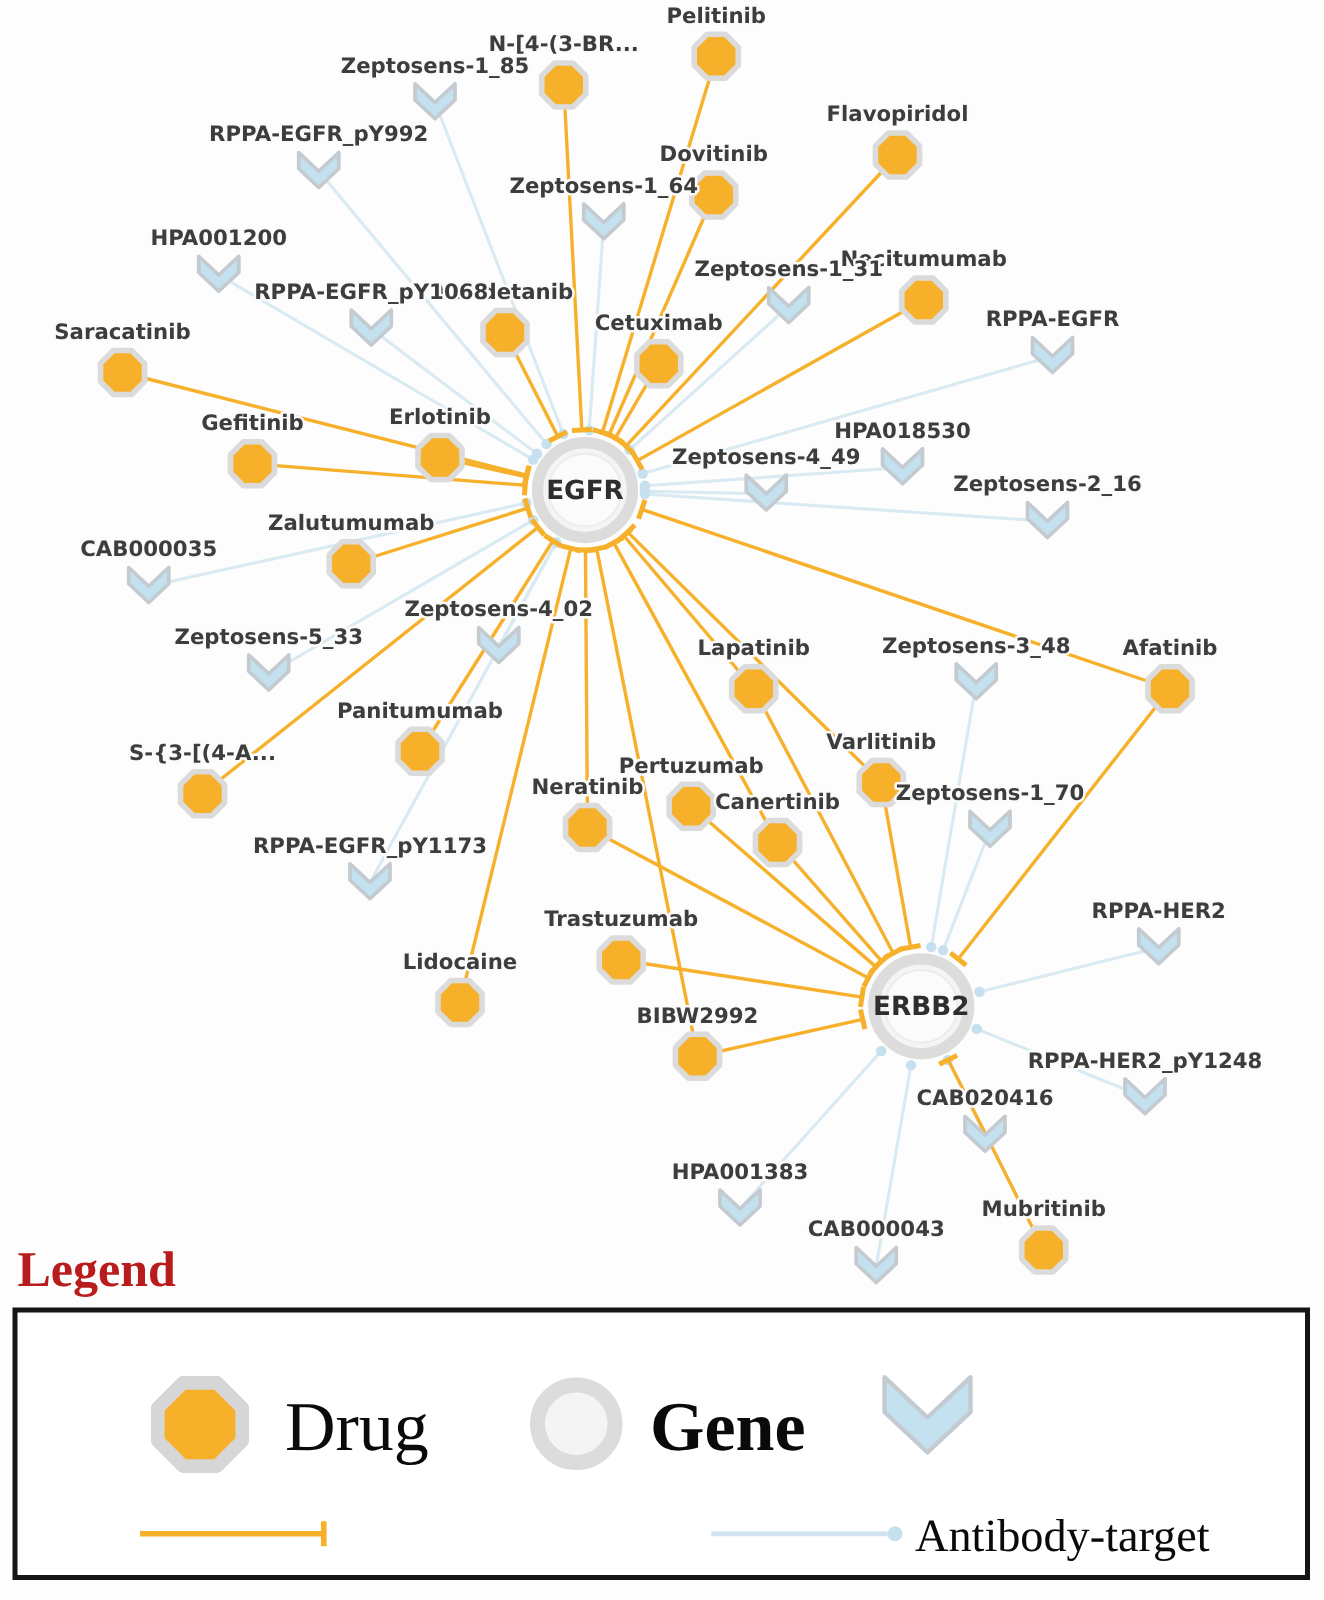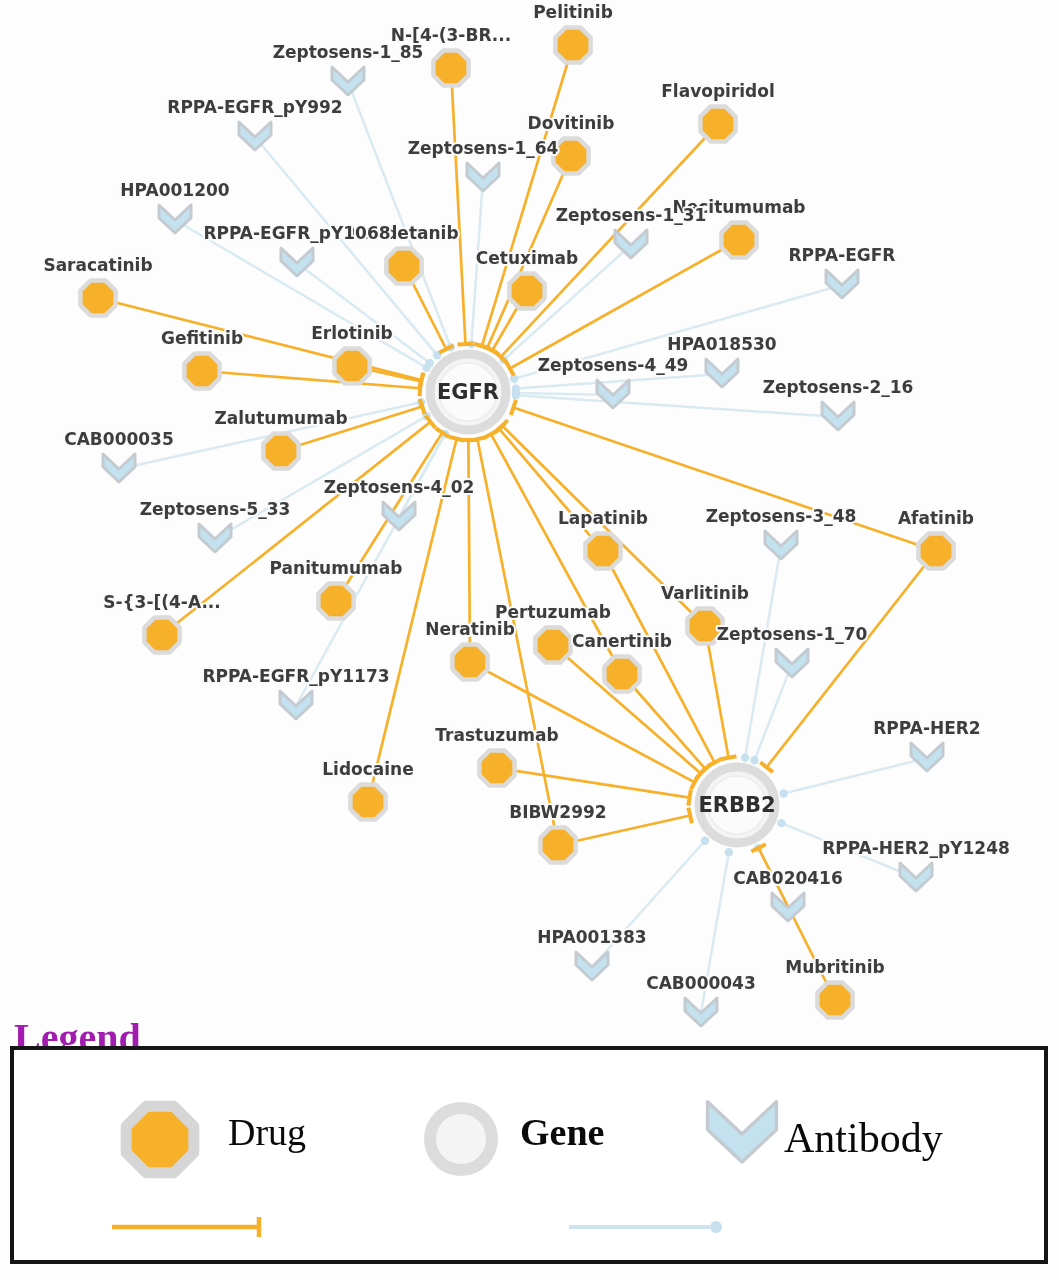--- a/index.html
+++ b/index.html
@@ -2,27 +2,27 @@
 <html><head>
 <meta charset="utf-8">
 <style>
   *{margin:0;padding:0;box-sizing:border-box;}
   html,body{width:1059px;height:1280px;}
   body{position:relative;background:#fdfdfd;font-family:"DejaVu Sans",sans-serif;overflow:hidden;}
   #network-svg{position:absolute;left:0;top:0;}
   .nlabel{font-family:"DejaVu Sans",sans-serif;font-weight:bold;font-size:17px;fill:#3d3d3d;
           paint-order:stroke;stroke:#fbfbfb;stroke-width:4px;stroke-linejoin:round;}
   .glabel{font-family:"DejaVu Sans",sans-serif;font-weight:bold;font-size:21px;fill:#2e2e2e;}
-  .legend-title{position:absolute;left:14px;top:1014px;font-family:"Liberation Serif",serif;
-                font-weight:bold;font-size:40px;color:#a21caf;}
+  .legend-title{position:absolute;left:14px;top:992px;font-family:"Liberation Serif",serif;
+                font-weight:bold;font-size:40px;color:#b91c1c;}
   .legend-box{position:absolute;left:10px;top:1046px;width:1038px;height:218px;
               border:4px solid #151515;background:#ffffff;}
   .lg{position:absolute;}
   .lg-label{font-family:"Liberation Serif",serif;color:#0a0a0a;white-space:nowrap;}
-  .lg-big{font-size:38px;text-align:right;}
+  .lg-big{font-size:56px;text-align:right;}
   .lg-mid{font-size:42px;}
   .lg-small{font-size:37px;}
 </style>
 </head>
 <body>
 
 <svg id="network-svg" width="1059" height="1280" viewBox="0 0 1059 1280">
     <g>
       <g>
         <line x1="348" y1="82" x2="450.6722830772298" y2="347.2367312828437" stroke="#D9EAF3" stroke-width="2.5"></line>
@@ -429,25 +429,25 @@
   <svg class="lg" style="left:404px;top:46px;" width="86" height="86" viewBox="0 0 86 86">
     <circle cx="43" cy="43" r="31" fill="#F4F4F4" stroke="#DCDCDC" stroke-width="12"></circle>
   </svg>
   <span class="lg lg-label lg-big" style="left:506px;top:60px;font-weight:bold;">Gene</span>
 
   <svg class="lg" style="left:688px;top:48px;" width="80" height="76" viewBox="0 0 80 76">
     <g transform="translate(40,36) scale(2.15)">
       <polygon points="-16,-15 0,0 16,-15 16,-2 0,13 -16,-2" fill="#C3E1EF" stroke="#C4CBD0" stroke-width="1.6" stroke-linejoin="round"></polygon>
     </g>
   </svg>
-  <span class="lg lg-label lg-mid" style="left:770px;top:64px;">Antibody</span>
 
   <svg class="lg" style="left:95px;top:164px;" width="164" height="26" viewBox="0 0 164 26">
     <line x1="3" y1="13" x2="148" y2="13" stroke="#F6B02A" stroke-width="4.5"></line>
     <line x1="150" y1="3" x2="150" y2="23" stroke="#F6B02A" stroke-width="4.5"></line>
   </svg>
 
   <svg class="lg" style="left:552px;top:164px;" width="164" height="26" viewBox="0 0 164 26">
     <line x1="3" y1="13" x2="144" y2="13" stroke="#CFE4F0" stroke-width="4"></line>
     <circle cx="150" cy="13" r="6" fill="#C6E0EF"></circle>
   </svg>
+  <span class="lg lg-label lg-small" style="left:718px;top:158px;">Antibody-target</span>
 
 </div>
 
 </body></html>

